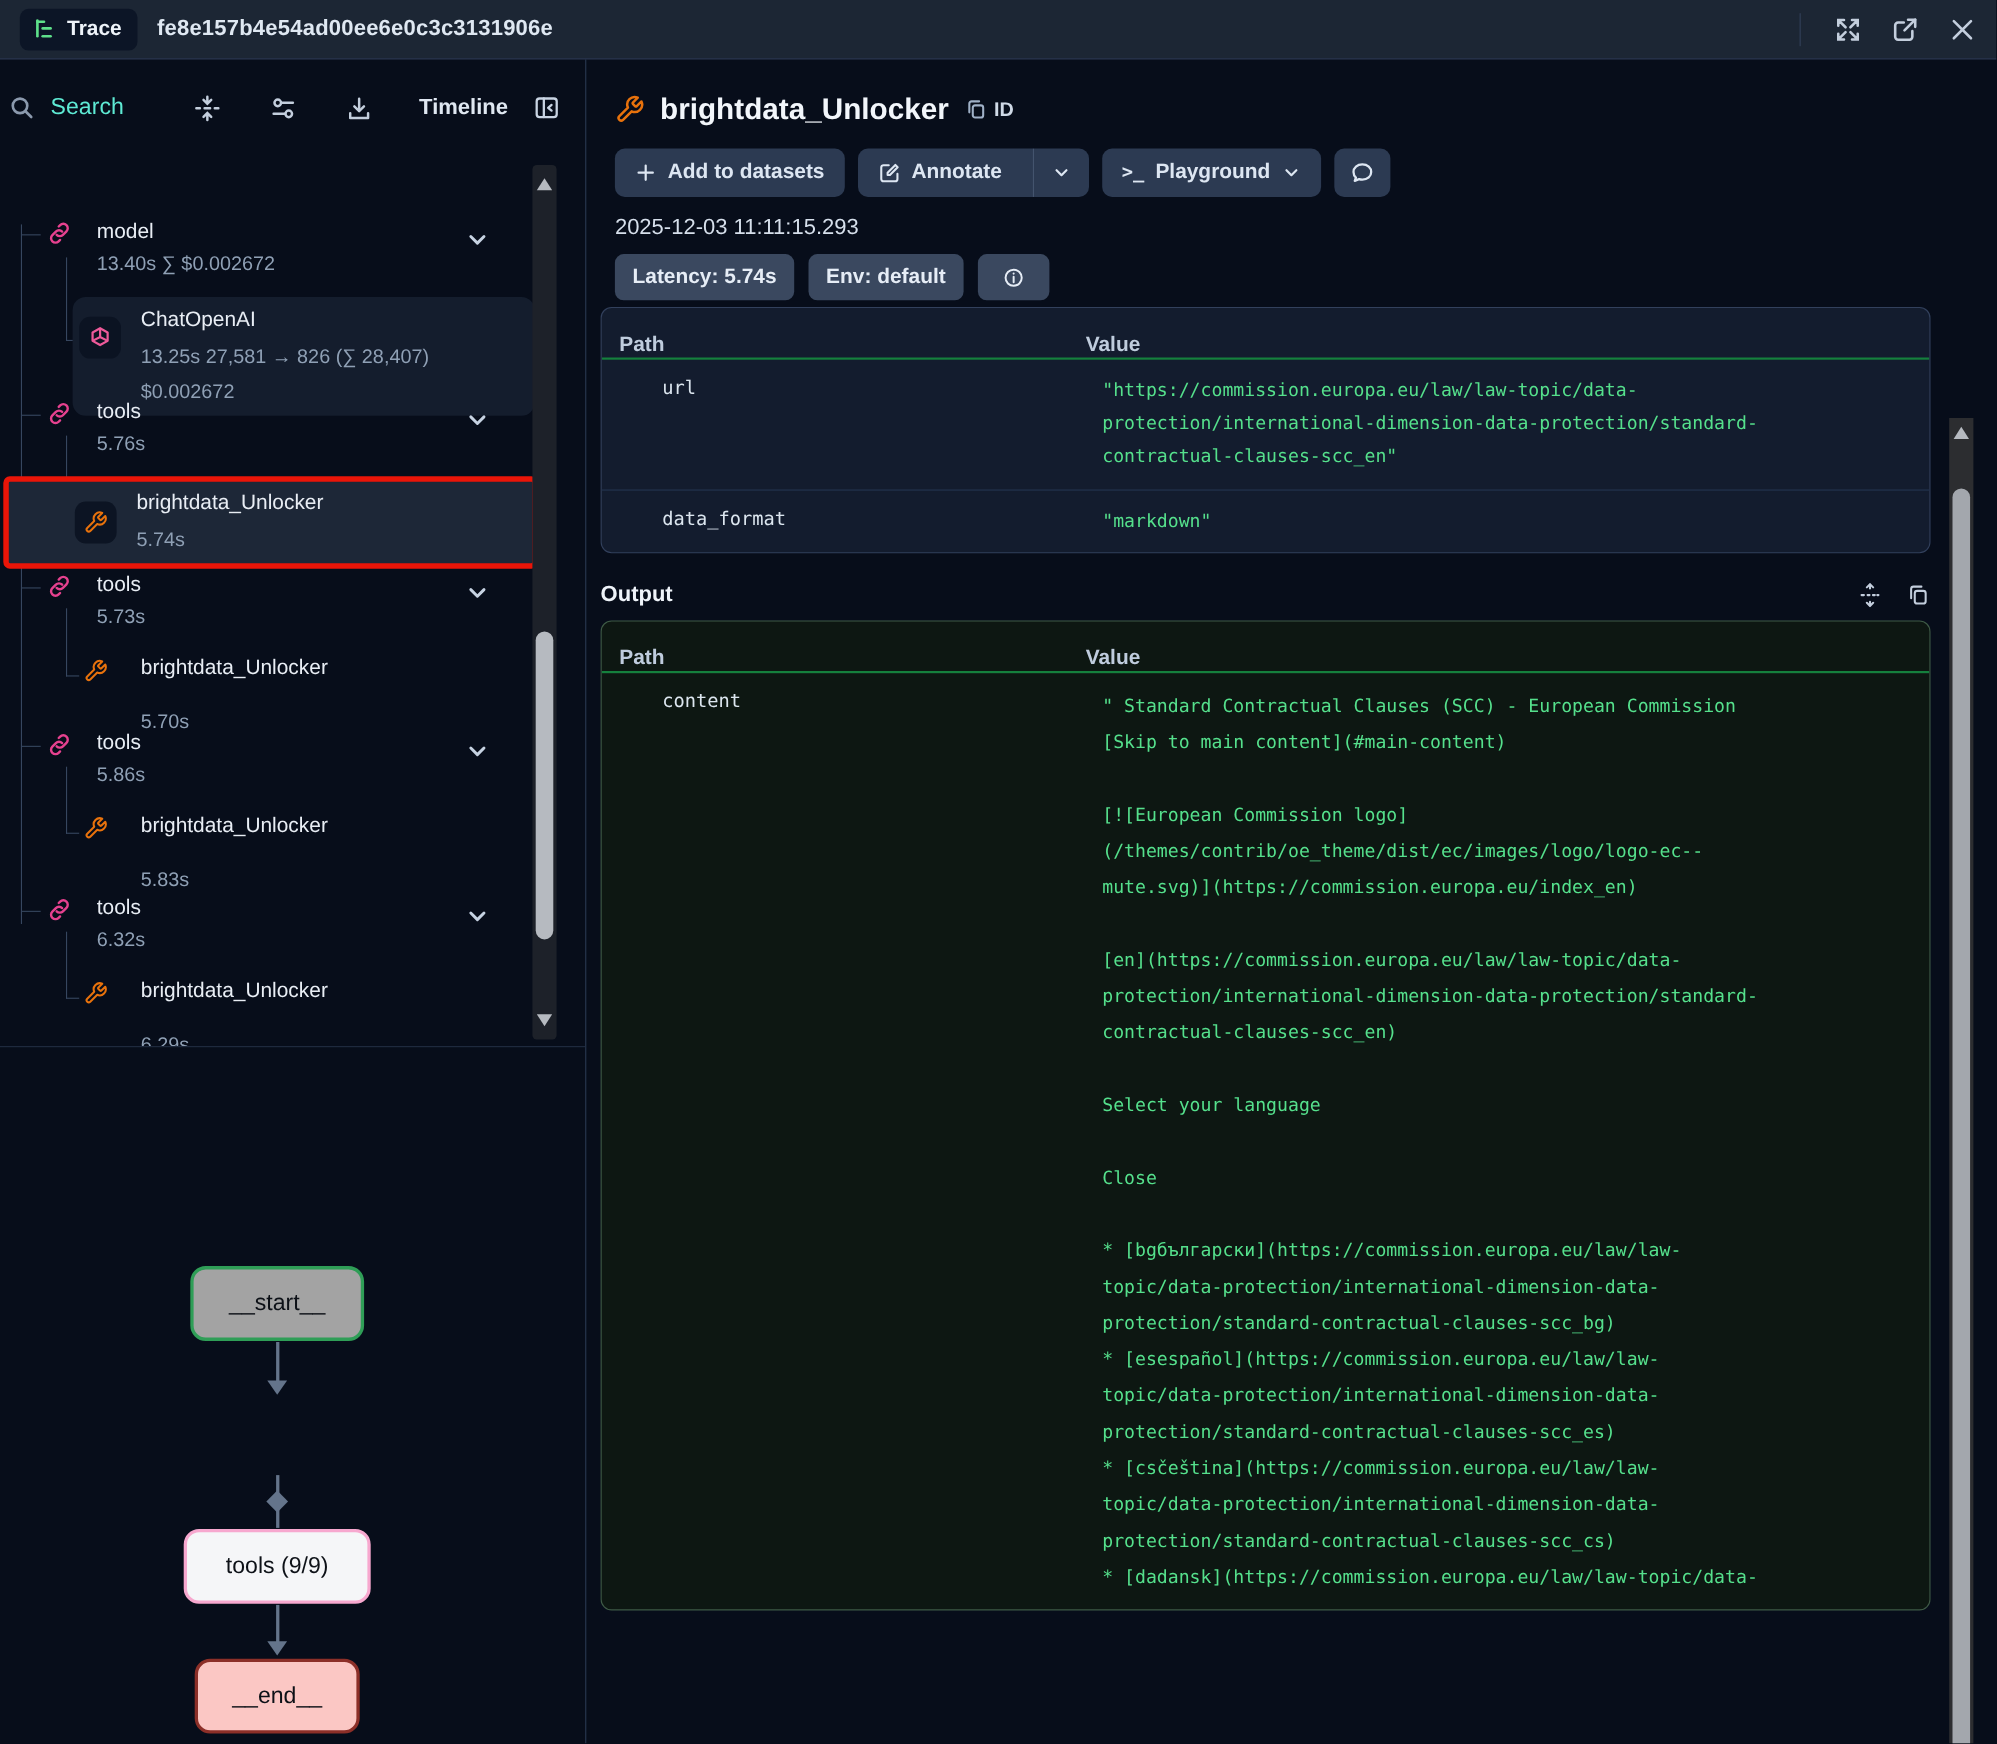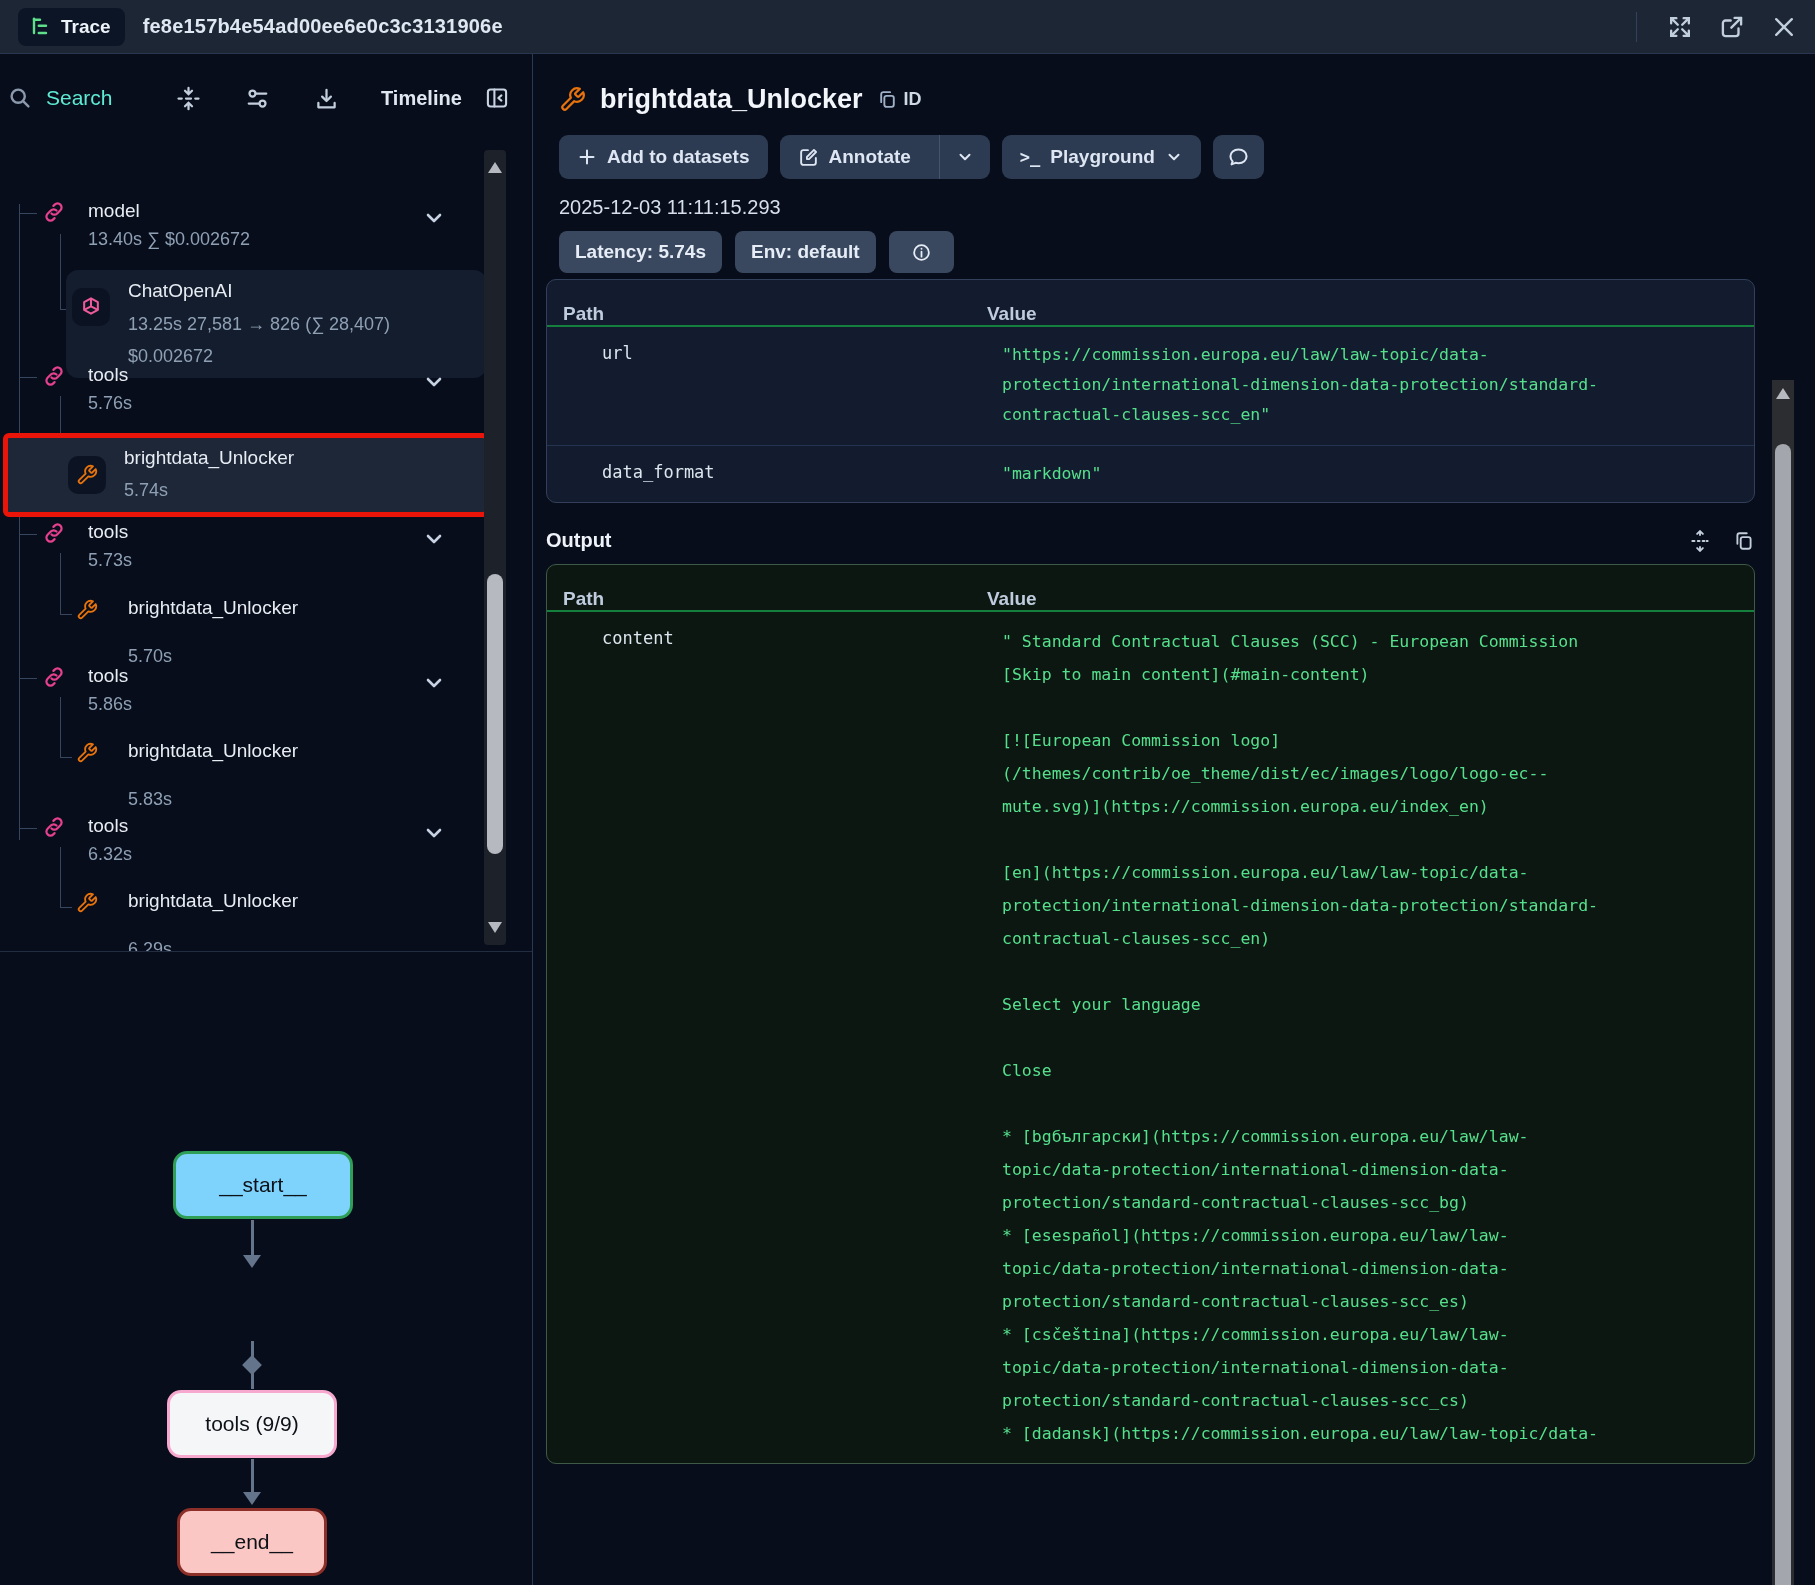--- a/index.html
+++ b/index.html
@@ -84,21 +84,21 @@
   .tri-down { position:absolute; left:4px; bottom:12px; width:0; height:0; border-left:7px solid transparent; border-right:7px solid transparent; border-top:11px solid #b6bac0; }
   .tree-thumb { position:absolute; left:3px; top:424px; height:280px; width:16px; background:#b6bac0; border-radius:8px; }
 
   
   .graph { position:relative; height:632px; }
   .gnode {
     position:absolute; height:68px; border-radius:14px;
     display:flex; align-items:center; justify-content:center;
     font-size:21px; color:#0d1117; font-weight:400;
   }
-  .n-start { left:173px; width:180px; top:199px; background:#7dd3fc; border:3px solid #2f9e57; }
+  .n-start { left:173px; width:158px; top:199px; background:#a3a3a3; border:3px solid #2f9e57; }
   .n-model { left:160px; width:184px; top:319px; background:#f5f6f8; border:3px solid #f7a8cf; }
   .n-tools { left:167px; width:170px; top:438px; background:#f5f6f8; border:3px solid #f7a8cf; }
   .n-end   { left:177px; width:150px; top:556px; background:#fbc7c4; border:3px solid #8c2f28; }
   .edge { position:absolute; left:251px; width:3px; background:#64748b; }
   .e1 { top:268px; height:36px; }
   .e2 { top:389px; height:48px; }
   .e3 { top:507px; height:34px; }
   .ahead { position:absolute; left:-8px; bottom:-12px; width:0; height:0;
     border-left:9px solid transparent; border-right:9px solid transparent; border-top:13px solid #64748b; }
   .diamond { position:absolute; left:-6px; top:17px; width:14px; height:14px; background:#64748b; transform:rotate(45deg); }

